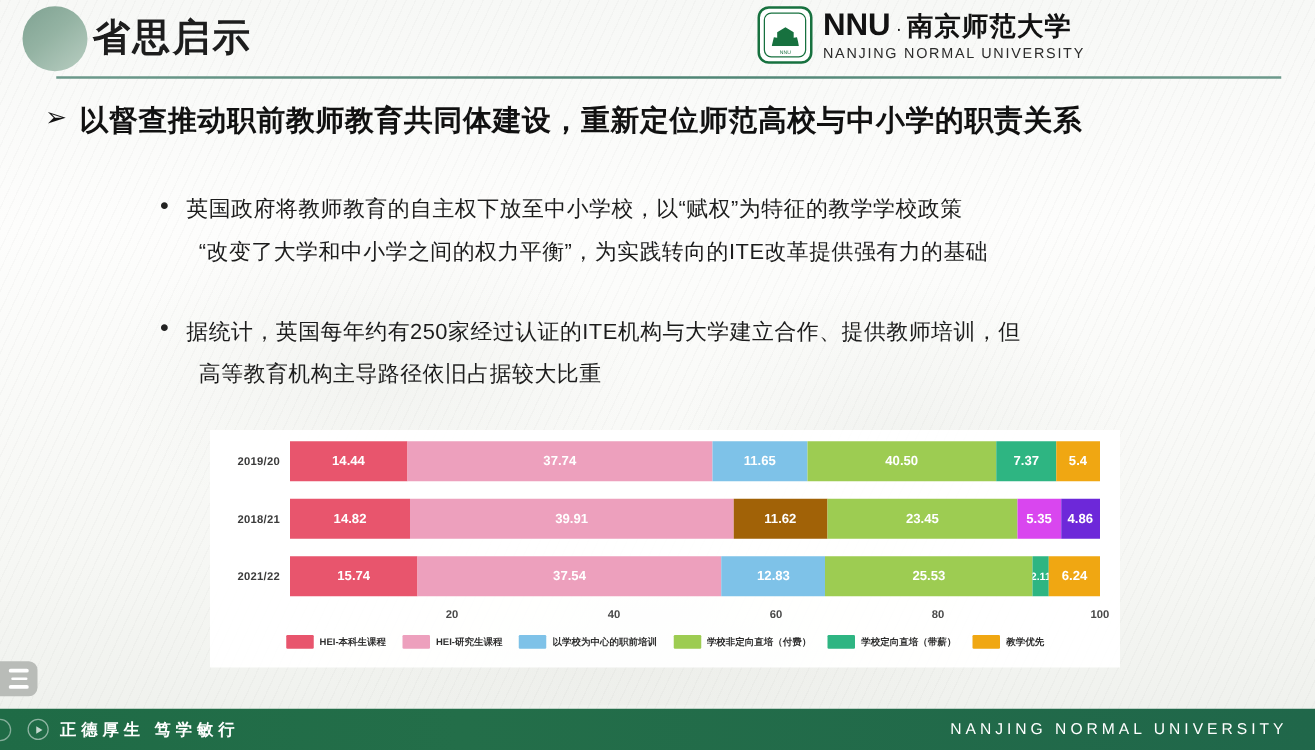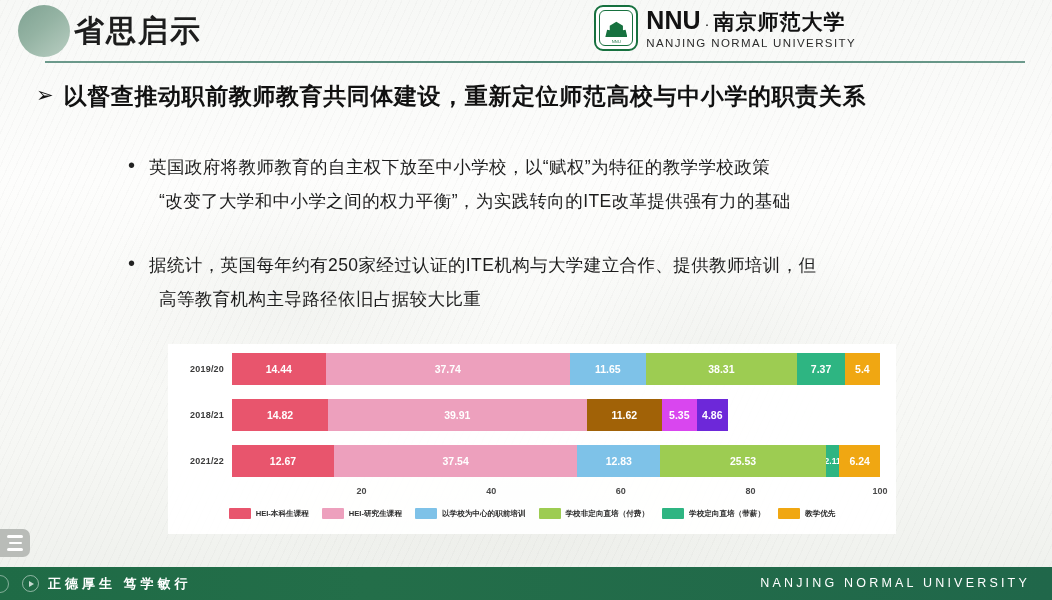--- a/index.html
+++ b/index.html
@@ -43,21 +43,21 @@
     position: absolute; left: 74px; top: 10px;
     font-size: 30px; font-weight: bold; color: #1d1d1d;
     letter-spacing: 2px; line-height: 42px;
   }
   .header-rule {
     position: absolute; left: 45px; top: 61px; width: 980px; height: 2px;
     background: linear-gradient(90deg, #6d9a8c 0%, #4e8574 50%, #6d9a8c 100%);
   }
 
   
-  .logo { position: absolute; right: 20px; top: 5px; display: flex; align-items: center; gap: 8px; padding-left: 12px; }
+  .logo { position: absolute; right: 8px; top: 5px; display: flex; align-items: center; gap: 8px; padding-left: 12px; }
   .logo-emblem {
     width: 44px; height: 46px; border-radius: 9px;
     border: 2.5px solid #17713f; background: #ffffff;
     position: relative; overflow: hidden;
     display: flex; align-items: center; justify-content: center;
   }
   .logo-emblem .ring {
     position: absolute; inset: 3px; border-radius: 6px; border: 1px solid #17713f;
   }
   .logo-emblem .crest {
@@ -214,39 +214,40 @@
 </div>
 
 <div class="chart-panel">
   <div class="chart-rows" id="chart-rows">
       <div class="chart-row">
         <div class="row-label">2019/20</div>
         <div class="row-bar">
           <div class="seg" style="width: 14.44%; background: rgb(232, 85, 109);">14.44</div>
           <div class="seg" style="width: 37.74%; background: rgb(237, 160, 189);">37.74</div>
           <div class="seg" style="width: 11.65%; background: rgb(126, 194, 232);">11.65</div>
-          <div class="seg" style="width: 23.39%; background: rgb(157, 204, 82);">38.31</div>
+          <div class="seg" style="width: 23.39%; background: rgb(157, 204, 82);">40.50</div>
           <div class="seg" style="width: 7.37%; background: rgb(46, 181, 130);">7.37</div>
           <div class="seg" style="width: 5.4%; background: rgb(240, 167, 18);">5.4</div>
         </div>
       </div>
       <div class="chart-row">
         <div class="row-label">2018/21</div>
         <div class="row-bar">
           <div class="seg" style="width: 14.82%; background: rgb(232, 85, 109);">14.82</div>
           <div class="seg" style="width: 39.91%; background: rgb(237, 160, 189);">39.91</div>
           <div class="seg" style="width: 11.62%; background: #a16207;">11.62</div>
+          <div class="seg" style="width: 23.45%; background: rgb(157, 204, 82);">23.45</div>
           <div class="seg" style="width: 5.35%; background: #d946ef; text-align: right;">5.35</div>
           <div class="seg" style="width: 4.86%; background: #6d28d9; text-align: right;">4.86</div>
         </div>
       </div>
       <div class="chart-row">
         <div class="row-label">2021/22</div>
         <div class="row-bar">
-          <div class="seg" style="width: 15.74%; background: rgb(232, 85, 109);">12.67</div>
+          <div class="seg" style="width: 15.74%; background: rgb(232, 85, 109);">15.74</div>
           <div class="seg" style="width: 37.54%; background: rgb(237, 160, 189);">37.54</div>
           <div class="seg" style="width: 12.83%; background: rgb(126, 194, 232);">12.83</div>
           <div class="seg" style="width: 25.53%; background: rgb(157, 204, 82);">25.53</div>
           <div class="seg" style="width: 2.11%; background: rgb(46, 181, 130); font-size: 8.5px;">2.11</div>
           <div class="seg" style="width: 6.24%; background: rgb(240, 167, 18);">6.24</div>
         </div>
       </div>
     </div>
   <div class="axis" id="chart-axis">
       <div class="tick" style="left: 20%;">20</div>

